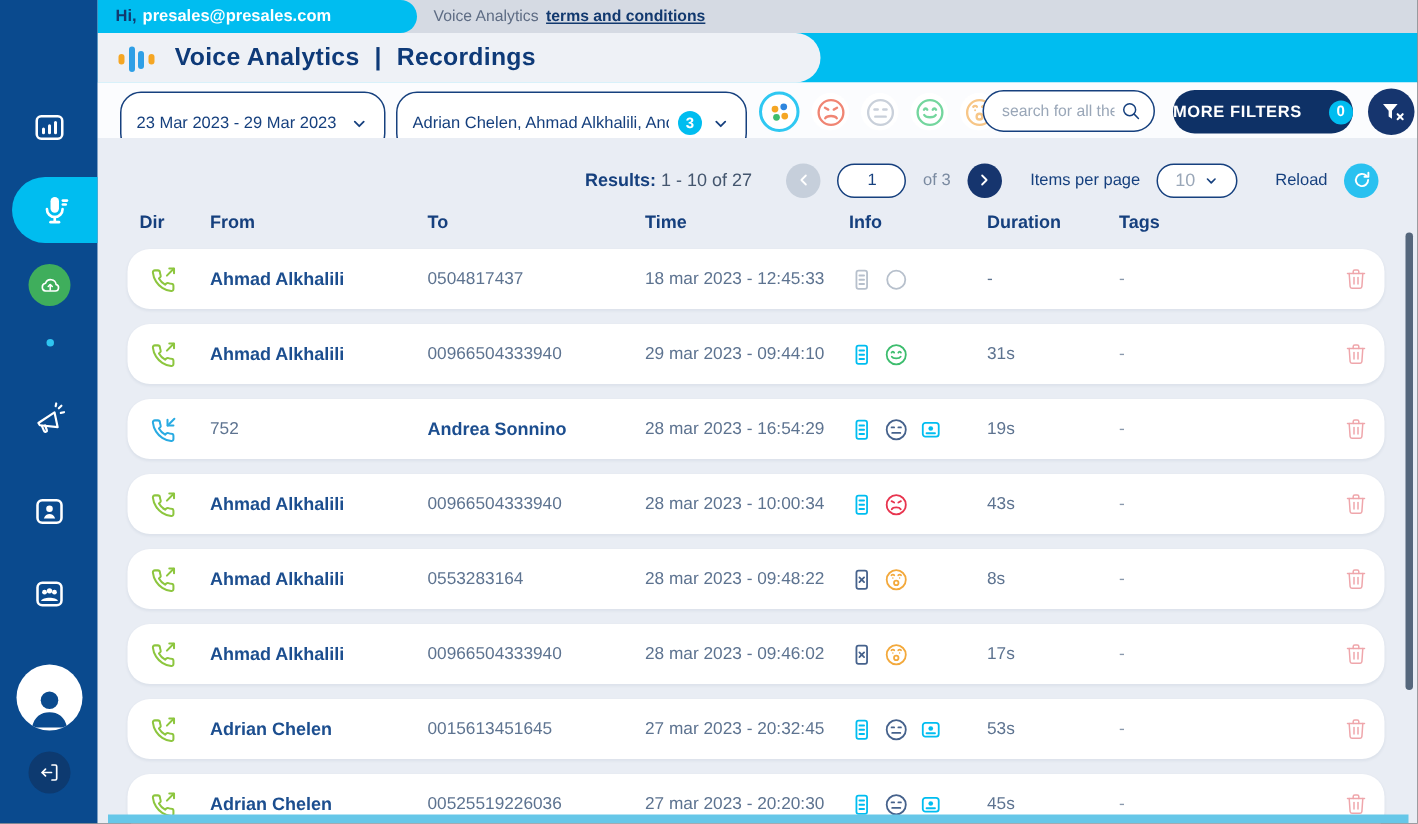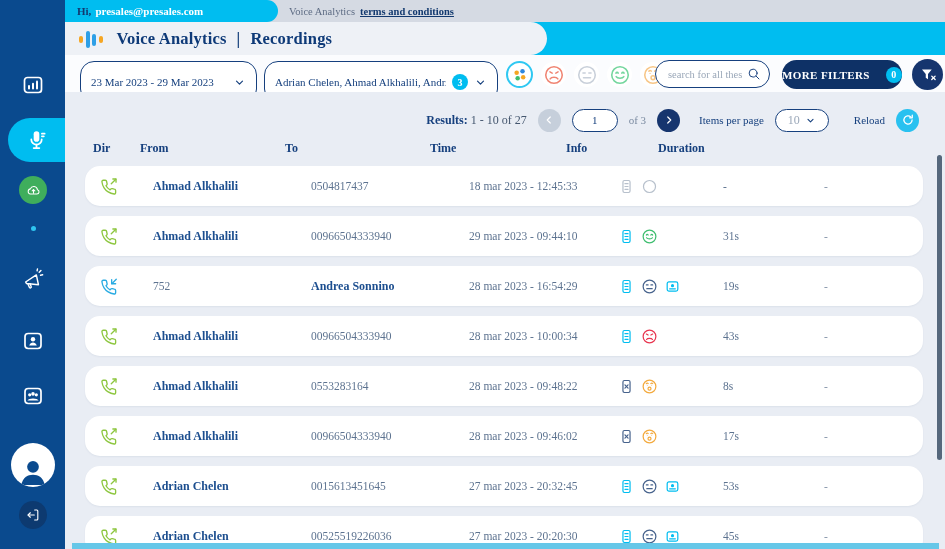--- a/index.html
+++ b/index.html
@@ -1,19 +1,19 @@
 <!DOCTYPE html>
 <html><head>
 <meta charset="utf-8">
 <style>
   * { margin:0; padding:0; box-sizing:border-box; }
   html,body { background:#444; }
   .app {
     position:relative; width:945px; height:549px; overflow:hidden;
-    font-family:Liberation Serif, serif; background:#fbfcfe;
+    font-family:Liberation Sans, sans-serif; background:#fbfcfe;
   }
   svg.ico { display:inline-block; vertical-align:middle; fill:none; stroke:currentColor; stroke-width:1.7; stroke-linecap:round; stroke-linejoin:round; }
 
   
   .sidebar { position:absolute; left:0; top:0; width:65px; height:549px; background:#0a4a8e; z-index:5; }
   .sb-item { position:absolute; left:0; width:65px; display:flex; justify-content:center; align-items:center; color:#fff; cursor:pointer; }
   .sb-active { position:absolute; left:8px; top:118px; width:57px; height:44px; background:#00bdf0; border-radius:22px 0 0 22px; display:flex; align-items:center; justify-content:center; color:#fff; cursor:pointer; }
   .sb-circle-green { position:absolute; left:19px; top:176px; width:28px; height:28px; border-radius:50%; background:#3fae5c; display:flex; align-items:center; justify-content:center; color:#fff; cursor:pointer; }
   .sb-dot { position:absolute; left:31px; top:226px; width:5px; height:5px; border-radius:50%; background:#2fc5f0; }
   .sb-avatar { position:absolute; left:11px; top:443px; width:44px; height:44px; border-radius:50%; background:#fff; color:#0a4a8e; overflow:hidden; display:flex; align-items:center; justify-content:center; cursor:pointer; }
@@ -59,38 +59,38 @@
   .search-pill input { flex:1; min-width:0; border:none; outline:none; font-size:10.5px; color:#3a4a63; font-family:inherit; background:transparent; }
   .search-pill input::placeholder { color:#9aa7b8; }
   .search-pill svg { width:14px; height:14px; color:#16407e; flex:none; }
   .more-filters { position:absolute; left:717px; top:5px; width:120px; height:29px; border:none; border-radius:15px; background:#0e3166; color:#fff; font-size:11px; font-weight:bold; letter-spacing:0.4px; display:flex; align-items:center; justify-content:space-between; gap:8px; cursor:pointer; font-family:inherit; }
   .funnel-btn { position:absolute; left:847px; top:4px; width:31px; height:31px; border:none; border-radius:50%; background:#16356e; color:#fff; display:flex; align-items:center; justify-content:center; cursor:pointer; }
   .funnel-btn svg { width:18px; height:18px; }
 
   
   .panel { position:absolute; left:65px; top:92px; right:0; bottom:0; background:#e9edf4; overflow:hidden; }
   .pag { position:absolute; left:20px; right:26px; top:14px; height:28px; display:flex; align-items:center; justify-content:flex-end; gap:11px; }
-  .pag .results { font-size:12px; color:#44566e; margin-right:0; }
+  .pag .results { font-size:12px; color:#44566e; margin-right:12px; }
   .pag .results b { color:#16407e; }
   .pg-circle { width:23px; height:23px; border-radius:50%; border:none; display:flex; align-items:center; justify-content:center; color:#fff; cursor:pointer; flex:none; }
   .pg-circle svg { width:12px; height:12px; stroke-width:2.4; }
   .pg-prev { background:#c6cfdb; }
   .pg-next { background:#16356e; }
   .pg-reload { background:#29c1f0; }
   .pg-reload svg { width:14px; height:14px; stroke-width:2.2; }
   .pg-input { width:46px; height:23px; border:1.6px solid #16407e; border-radius:12px; text-align:center; font-size:11px; color:#16407e; outline:none; font-family:inherit; background:#fff; }
   .pg-of { font-size:11px; color:#7a8aa0; }
   .pg-label { font-size:11px; color:#16407e; }
   .pp-pill { height:23px; width:54px; border:1.6px solid #16407e; border-radius:12px; background:#fff; display:flex; align-items:center; justify-content:center; gap:5px; font-size:12px; color:#9aa7b8; cursor:pointer; font-family:inherit; }
   .pp-pill svg { width:11px; height:11px; color:#16407e; stroke-width:2.4; }
 
   .row-grid { display:grid; grid-template-columns:47px 145px 145px 136px 92px 88px 150px 1fr; align-items:center; padding-left:8px; padding-right:12px; }
   .thead { position:absolute; left:20px; top:46px; width:838px; height:20px; font-size:12px; font-weight:bold; color:#16407e; }
   .rows { position:absolute; left:20px; top:74px; width:838px; }
-  .card { height:40px; margin-bottom:10px; background:#fff; border-radius:15px; box-shadow:0 1px 2px rgba(20,50,90,0.06); cursor:pointer;gap:13px; }
+  .card { height:40px; margin-bottom:10px; background:#fff; border-radius:15px; box-shadow:0 1px 2px rgba(20,50,90,0.06); cursor:pointer; }
   .cell { font-size:11.5px; color:#5d7390; white-space:nowrap; overflow:hidden; }
   .cell.bold { font-weight:bold; color:#1c4e8f; font-size:12px; }
   .cell.tags { color:#8a99ad; }
   .dir-ico { width:19px; height:19px; margin-left:6px; }
   .c-lime { color:#8dc63f; }
   .c-blue { color:#29abe2; }
   .info-cell { display:flex; gap:6px; align-items:center; }
   .info-cell svg { width:17px; height:17px; flex:none; }
   .c-cyan { color:#00bdf0; }
   .c-gray { color:#b7c0cc; }
@@ -409,20 +409,21 @@
         </button>
     </div>
 
     <div class="thead row-grid">
       <span>Dir</span>
       <span>From</span>
       <span>To</span>
       <span>Time</span>
       <span>Info</span>
       <span>Duration</span>
+      <span>Tags</span>
       <span></span>
     </div>
 
     <div class="rows">
   <div class="card row-grid">
     <svg class="ico dir-ico c-lime">
             <use href="#i-phone-out" xlink:href="#i-phone-out"></use>
           </svg>
     <span class="cell bold">Ahmad Alkhalili</span>
     <span class="cell">0504817437</span>

